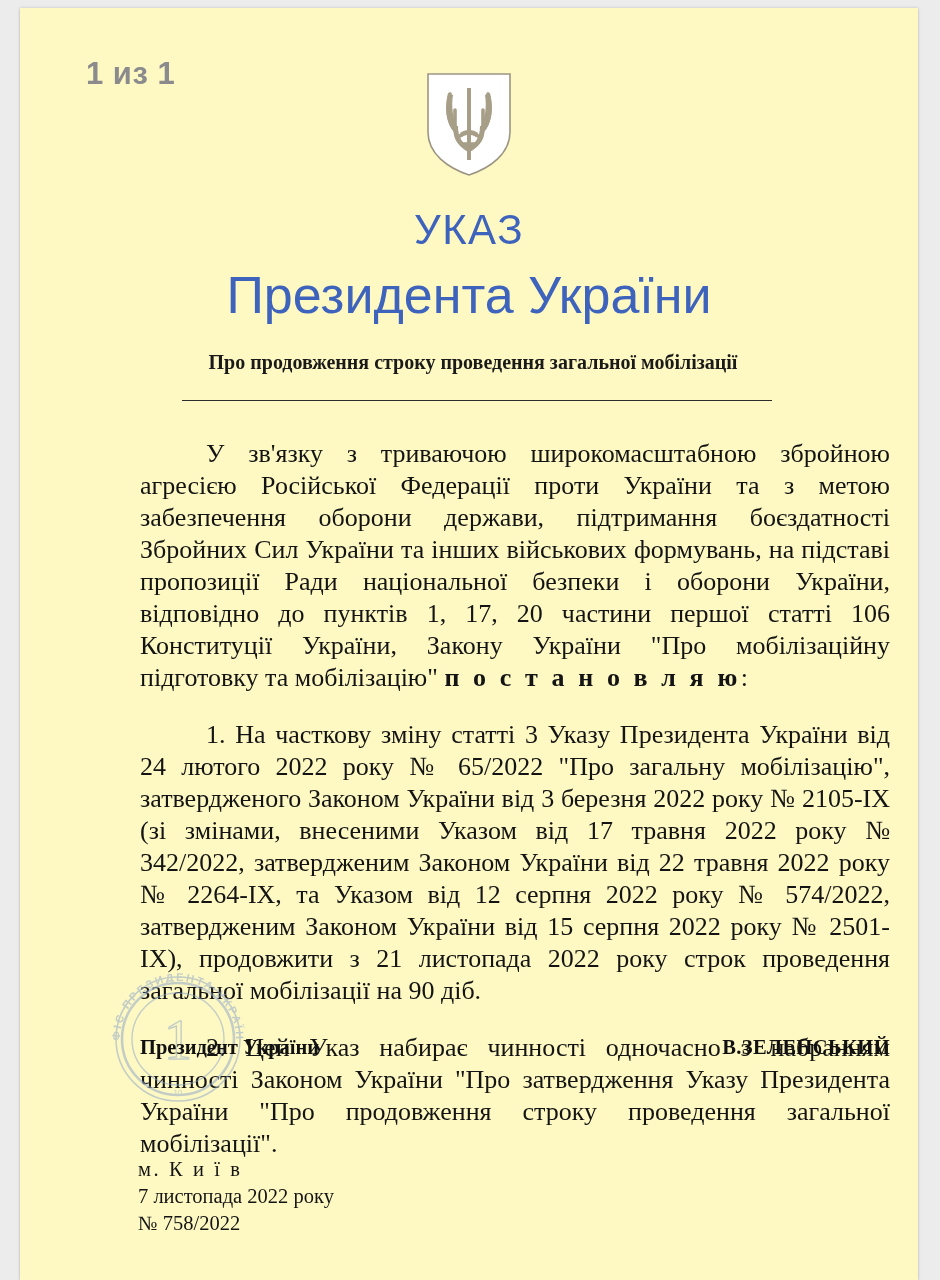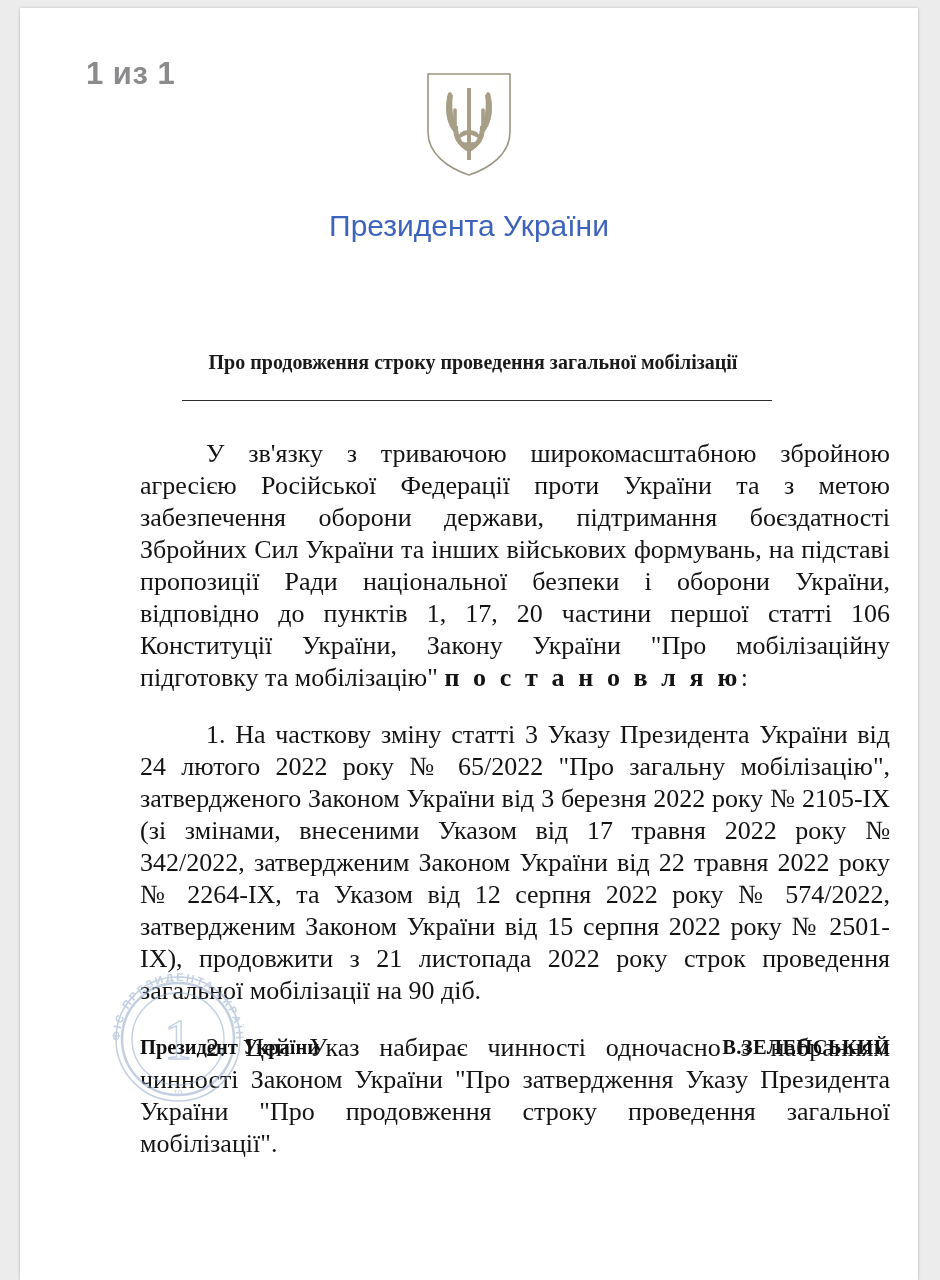--- a/index.html
+++ b/index.html
@@ -15,21 +15,21 @@
     position: relative;
   }
 
   
   #page-sheet {
     position: absolute;
     left: 20px;
     top: 8px;
     width: 898px;
     height: 1272px;
-    background: #ffffff;
+    background: #fef9c3;
     box-shadow: 0 0 3px rgba(0,0,0,0.18), 0 1px 2px rgba(0,0,0,0.10);
     overflow: hidden;
   }
 
   
   #page-counter {
     position: absolute;
     left: 66px;
     top: 48px;
     font-family: "Liberation Sans", "DejaVu Sans", sans-serif;
@@ -63,23 +63,23 @@
     line-height: 1.04;
   }
   .heading-line1 {
     display: block;
     font-size: 42px;
     font-weight: 400;
     letter-spacing: 1.5px;
   }
   .heading-line2 {
     display: block;
-    font-size: 30px;
+    font-size: 52px;
     font-weight: 400;
-    margin-top: 2px;
+    margin-top: 16px;
   }
 
   
   #doc-subtitle {
     position: absolute;
     left: 8px;
     right: 0;
     top: 343px;
     text-align: center;
     font-size: 20px;
@@ -184,20 +184,21 @@
         <path d="M43 18 L47 18 L47 90 L43 90 Z"></path>
         <path d="M24 23 C20 40 23 55 30 62 L34 58 C29 50 27 37 29 25 Z"></path>
         <path d="M66 23 C70 40 67 55 60 62 L56 58 C61 50 63 37 61 25 Z"></path>
         <path d="M30 56 L34 56 C34 68 39 74 45 76 C51 74 56 68 56 56 L60 56 C60 71 53 79 45 82 C37 79 30 71 30 56 Z"></path>
         <path d="M36 63 C41 59 49 59 54 63 L52 67 C48 64 42 64 38 67 Z"></path>
       </g>
     </svg>
   </div>
 
   <div id="doc-heading">
+    <span class="heading-line1">УКАЗ</span>
     <span class="heading-line2">Президента України</span>
   </div>
 
   <div id="doc-subtitle">Про продовження строку проведення загальної мобілізації</div>
 
   <div id="subtitle-rule"></div>
 
   <div id="doc-body">
     <p><span>У зв'язку з триваючою широкомасштабною збройною агресією Російської Федерації проти України та з метою забезпечення оборони держави, підтримання боєздатності Збройних Сил України та інших військових формувань, на підставі пропозиції Ради національної безпеки і оборони України, відповідно до пунктів 1, 17, 20 частини першої статті 106 Конституції України, Закону України "Про мобілізаційну підготовку та мобілізацію" </span><span class="spaced-bold">п о с т а н о в л я ю</span><span>:</span></p>
     <p>1. На часткову зміну статті 3 Указу Президента України від 24 лютого 2022 року № 65/2022 "Про загальну мобілізацію", затвердженого Законом України від 3 березня 2022 року № 2105-IX (зі змінами, внесеними Указом від 17 травня 2022 року № 342/2022, затвердженим Законом України від 22 травня 2022 року № 2264-IX, та Указом від 12 серпня 2022 року № 574/2022, затвердженим Законом України від 15 серпня 2022 року № 2501-IX), продовжити з 21 листопада 2022 року строк проведення загальної мобілізації на 90 діб.</p>
@@ -218,14 +219,19 @@
       <text x="80" y="96" text-anchor="middle" font-family="'Liberation Serif', serif" font-size="56" fill="none" stroke="#8fa6c9" stroke-width="1.4">1</text>
       <text x="80" y="132" text-anchor="middle" font-family="'Liberation Sans', sans-serif" font-size="8" fill="#8fa6c9">10</text>
     </svg>
   </div>
 
   <div id="signature-block">
     <span id="signature-title">Президент України</span>
     <span id="signature-name">В.ЗЕЛЕНСЬКИЙ</span>
   </div>
 
+  <div id="doc-footer">
+    <span class="footer-line" id="footer-city">м. К и ї в</span>
+    <span class="footer-line">7 листопада 2022 року</span>
+    <span class="footer-line">№ 758/2022</span>
+  </div>
 
 </div>
 
 </body></html>

